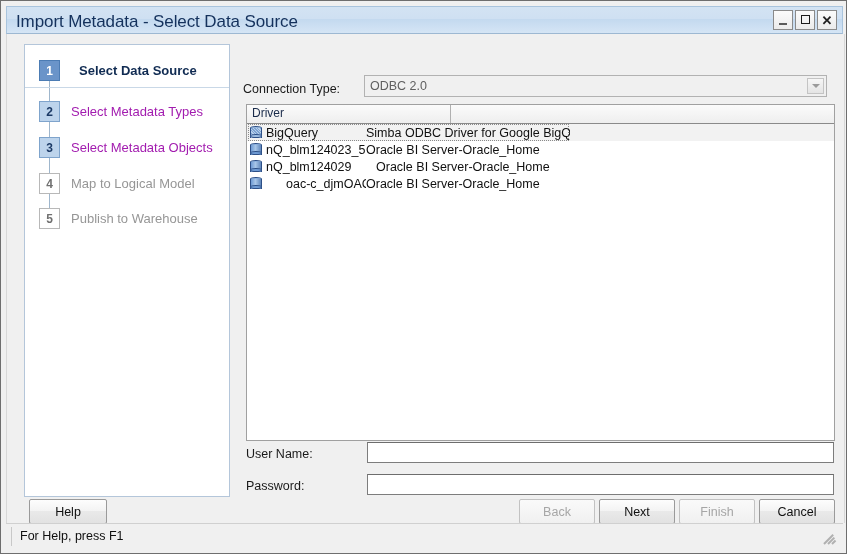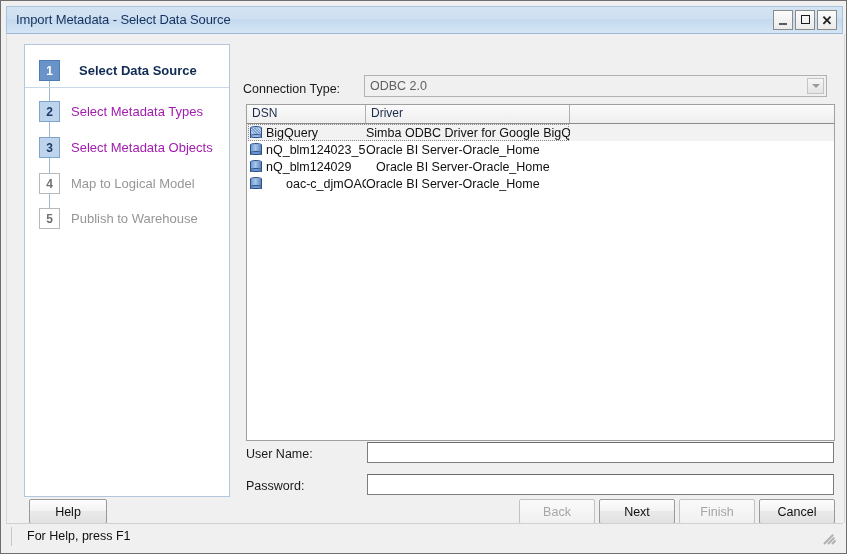--- a/index.html
+++ b/index.html
@@ -29,21 +29,21 @@
     height: 28px;
     box-sizing: border-box;
     background: linear-gradient(to bottom, #d3e3f3 0%, #cfe0f2 45%, #c3d9ef 46%, #d5e5f5 100%);
     border: 1px solid #a9c4dd;
     border-bottom: 1px solid #9db8d2;
   }
   .title-text {
     position: absolute;
     left: 9px;
     top: 5px;
-    font-size: 13px;
+    font-size: 17px;
     color: #14315c;
     white-space: nowrap;
     letter-spacing: -0.1px;
   }
   .wbtns {
     position: absolute;
     right: 5px;
     top: 3px;
     display: flex;
     gap: 2px;
@@ -352,21 +352,21 @@
     position: absolute;
     left: 5px;
     top: 3px;
     width: 790px;
     height: 19px;
     box-sizing: border-box;
     border-left: 1px solid #c8c8c8;
     font-size: 12.5px;
     color: #101010;
     line-height: 19px;
-    padding-left: 15px;
+    padding-left: 8px;
   }
   .grip { position: absolute; right: 5px; bottom: 3px; width: 14px; height: 14px; }
   .grip i {
     position: absolute;
     background: #b0b0b0;
     height: 2px;
     transform-origin: left center;
   }
 </style>
 </head>
@@ -427,21 +427,20 @@
       <div class="field-label" style="left:236px;top:48px;">Connection Type:</div>
       <div class="combo" style="left:357px;top:41px;width:463px;height:22px;">
         <span class="val">ODBC 2.0</span>
         <span class="combo-arrow">
           <span class="tri-down"></span>
         </span>
       </div>
 
       <div class="listview" style="left:239px;top:70px;width:589px;height:337px;">
         <div class="lv-header">
-          <div class="lv-th" style="width:119px;">DSN</div>
           <div class="lv-th" style="width:204px;">Driver</div>
           <div class="lv-th" style="flex:1;border-right:none;"></div>
         </div>
         <div class="lv-body">
 
           <div class="lv-row selected">
             <div class="lv-cell dsn" style="width:119px;">
               <span class="db-icon sel">
                 <span class="cyl-top"></span>
                   <span class="cyl-body"></span>

